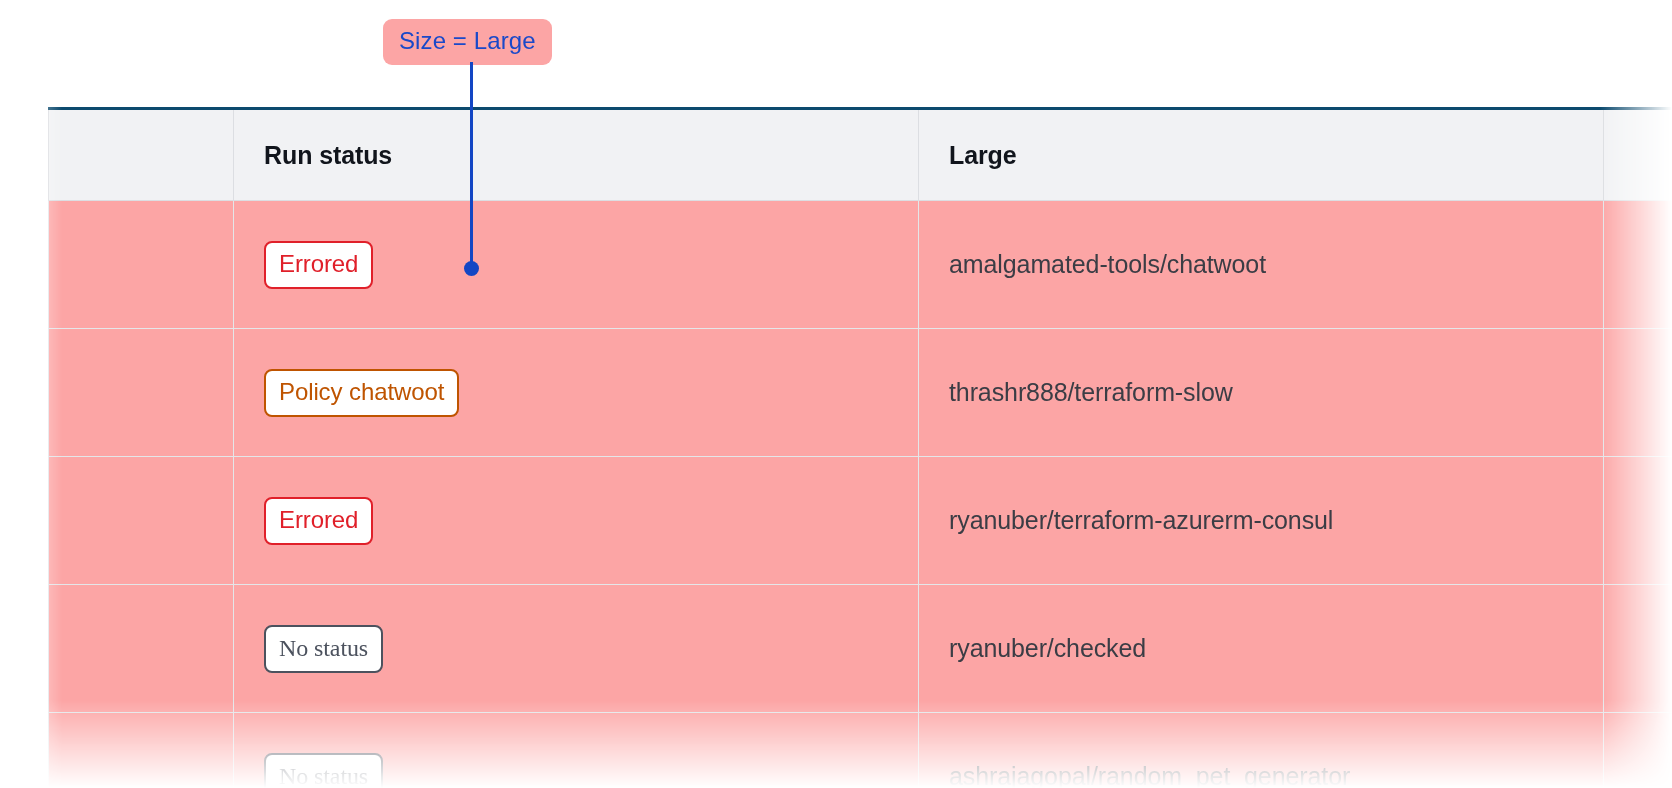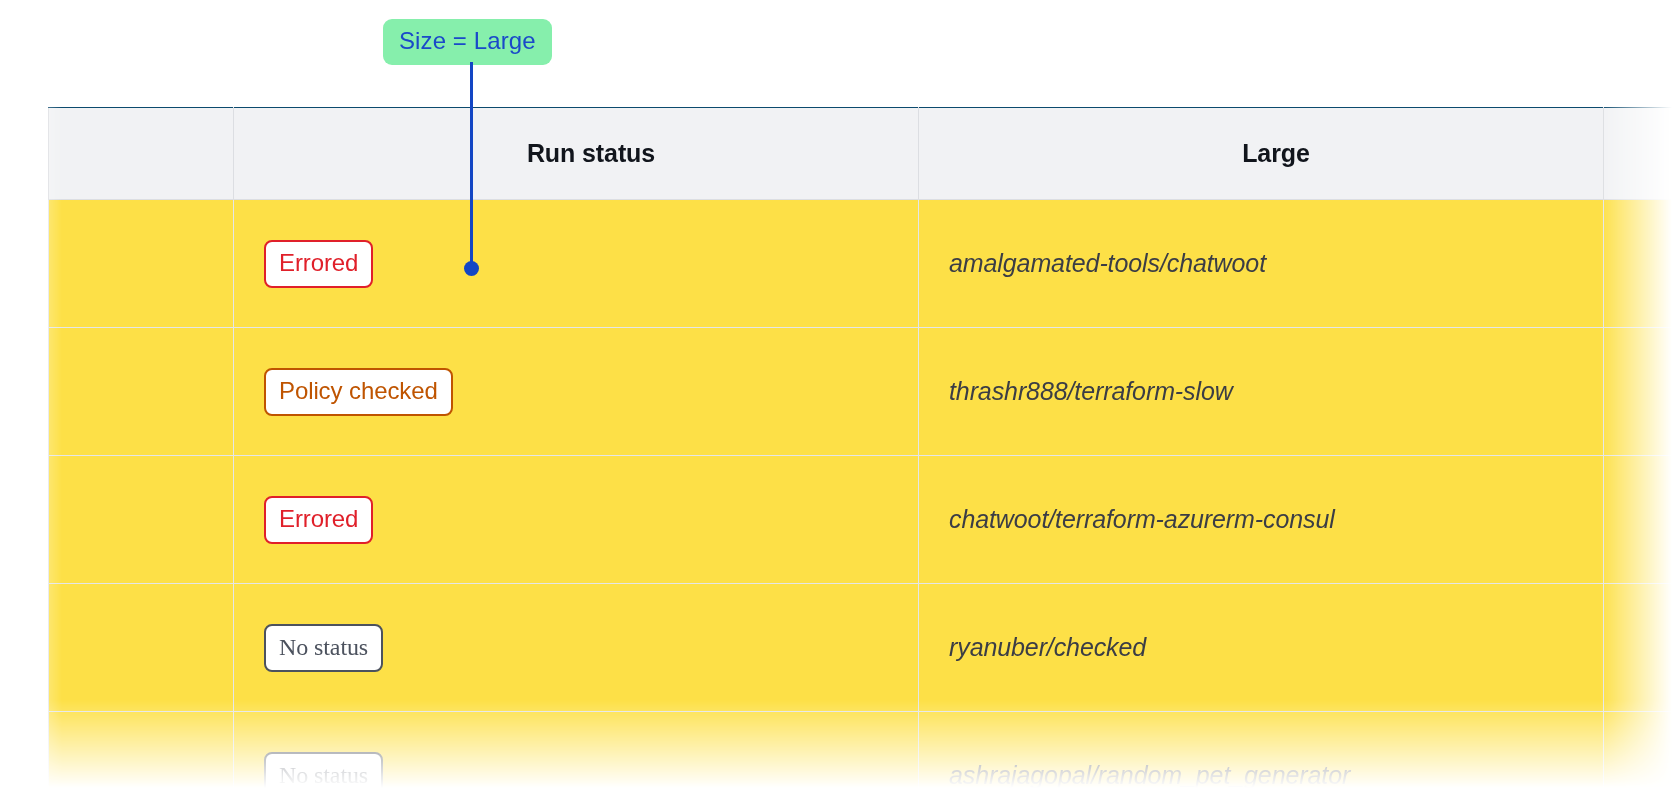--- a/index.html
+++ b/index.html
@@ -27,21 +27,21 @@
     top: 0;
     width: 1672px;
     height: 290px;
     pointer-events: none;
   }
 
   .annot-chip {
     position: absolute;
     left: 383px;
     top: 19px;
-    background: #86efac;
+    background: #fca5a5;
     color: #1a49c9;
     font-size: 24px;
     line-height: 1;
     padding: 10px 16px 12px 16px;
     border-radius: 9px;
     letter-spacing: 0.1px;
     white-space: nowrap;
     pointer-events: auto;
   }
 
@@ -91,60 +91,59 @@
     table-layout: fixed;
   }
 
   table.runs col.c-select { width: 185px; }
   table.runs col.c-status { width: 685px; }
   table.runs col.c-repo   { width: 685px; }
   table.runs col.c-extra  { width: 121px; }
 
   table.runs thead th {
     background: #f1f2f4;
-    border-top: 1px solid #0c4a6e;
+    border-top: 3px solid #0c4a6e;
     border-bottom: 1px solid #dcdee2;
     border-right: 1px solid #dcdee2;
     height: 92px;
     padding: 0 0 0 30px;
-    text-align: center;
+    text-align: left;
     font-size: 25px;
     font-weight: 700;
     color: #11151c;
     letter-spacing: -0.1px;
     vertical-align: middle;
     box-sizing: border-box;
   }
   table.runs thead th.th-select {
     border-left: 1px solid #dcdee2;
     padding: 0;
   }
   table.runs thead th.th-extra { border-right: none; }
 
   table.runs tbody td {
     height: 128px;
     border-bottom: 1px solid #e4e6e9;
     border-right: 1px solid #e4e6e9;
     padding: 0 0 0 30px;
     vertical-align: middle;
     box-sizing: border-box;
-    background: #fde047;
+    background: #fca5a5;
   }
   table.runs tbody td.td-select {
     border-left: 1px solid #e4e6e9;
     padding: 0;
   }
   table.runs tbody td.td-extra { border-right: none; }
 
   .repo-text {
     font-size: 25px;
     color: #3b3d45;
     letter-spacing: -0.1px;
     white-space: nowrap;
-    font-style: italic;
   }
 
   
   .pill {
     display: inline-block;
     border-radius: 8px;
     border: 2px solid currentColor;
     padding: 9px 13px 11px 13px;
     font-size: 24px;
     line-height: 1;
@@ -179,28 +178,28 @@
       </thead>
       <tbody id="runs-body">
           <tr>
             <td class="td-select"></td>
             <td><span class="pill errored">Errored</span></td>
             <td><span class="repo-text">amalgamated-tools/chatwoot</span></td>
             <td class="td-extra"></td>
           </tr>
           <tr>
             <td class="td-select"></td>
-            <td><span class="pill policy-checked">Policy checked</span></td>
+            <td><span class="pill policy-checked">Policy chatwoot</span></td>
             <td><span class="repo-text">thrashr888/terraform-slow</span></td>
             <td class="td-extra"></td>
           </tr>
           <tr>
             <td class="td-select"></td>
             <td><span class="pill errored">Errored</span></td>
-            <td><span class="repo-text">chatwoot/terraform-azurerm-consul</span></td>
+            <td><span class="repo-text">ryanuber/terraform-azurerm-consul</span></td>
             <td class="td-extra"></td>
           </tr>
           <tr>
             <td class="td-select"></td>
             <td><span class="pill no-status">No status</span></td>
             <td><span class="repo-text">ryanuber/checked</span></td>
             <td class="td-extra"></td>
           </tr>
           <tr>
             <td class="td-select"></td>

